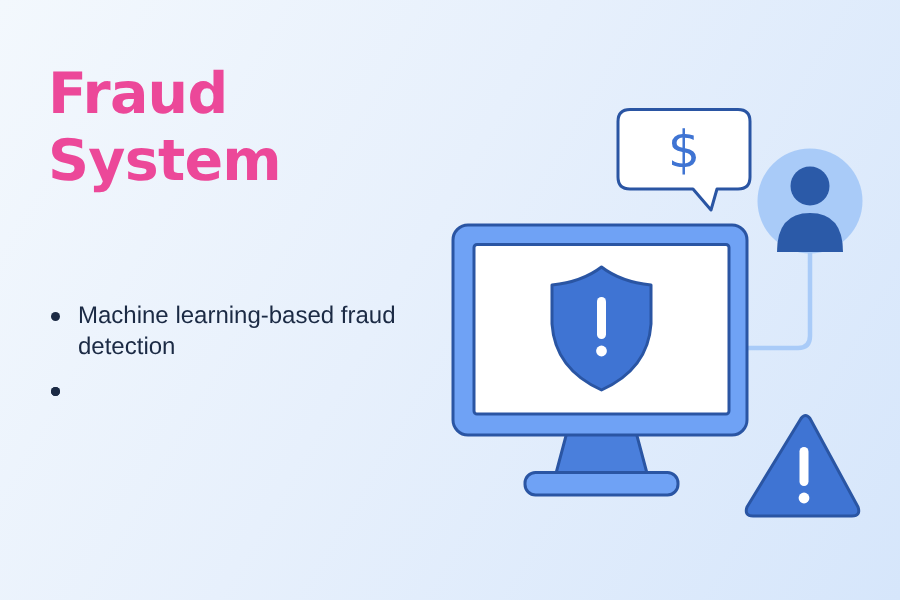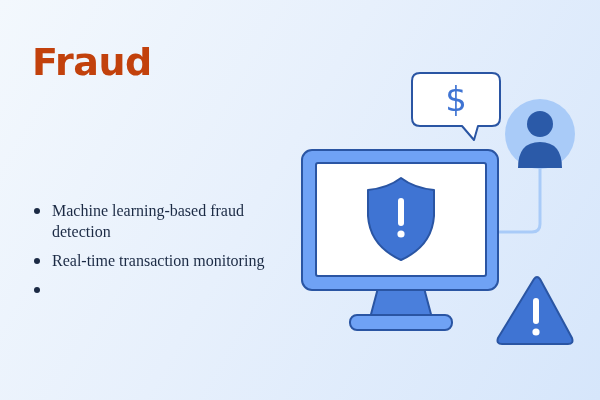--- a/index.html
+++ b/index.html
@@ -5,50 +5,50 @@
     html, body { margin: 0; padding: 0; }
     body {
       width: 600px; height: 400px; overflow: hidden; position: relative;
       background: linear-gradient(120deg, #f3f8fd 0%, #e7f0fc 45%, #d6e6fb 100%);
       font-family: "DejaVu Sans", "Liberation Sans", sans-serif;
     }
     .title {
       position: absolute; left: 32px; top: 40px;
       font-family: "DejaVu Sans", sans-serif;
       font-weight: bold; font-size: 38px; line-height: 45px;
-      color: #c2410c; letter-spacing: -0.5px;
+      color: #ec4899; letter-spacing: -0.5px;
     }
     .title div { white-space: nowrap; }
     .bullets {
       position: absolute; left: 34px; top: 200px; margin: 0; padding: 0;
       list-style: none; color: #1b2a44;
-      font-family: Liberation Serif, serif; font-size: 16px; line-height: 21px;
+      font-family: Liberation Sans, sans-serif; font-size: 16px; line-height: 21px;
     }
     .bullets li { position: relative; padding-left: 18px; margin-bottom: 8px; width: 230px; }
     .bullets li .dot {
       position: absolute; left: 0; top: 8px; width: 6px; height: 6px;
       border-radius: 50%; background: #1b2a44;
     }
     svg.art { position: absolute; left: 0; top: 0; }
   </style>
 </head>
 <body>
 
 <div class="title">
   <div>Fraud</div>
+  <div>System</div>
 </div>
 
 <ul class="bullets">
   <li>
     <span class="dot"></span>
     <span>Machine learning-based fraud detection</span>
   </li>
   <li>
     <span class="dot"></span>
-    <span>Real-time transaction monitoring</span>
   </li>
   <li>
     <span class="dot"></span>
   </li>
 </ul>
 
 <svg class="art" width="600" height="400" viewBox="0 0 600 400">
 
   <g>
     <path d="M540 168 L540 224 Q540 232 532 232 L498 232" fill="none" stroke="#a9cbf8" stroke-width="3"></path>

